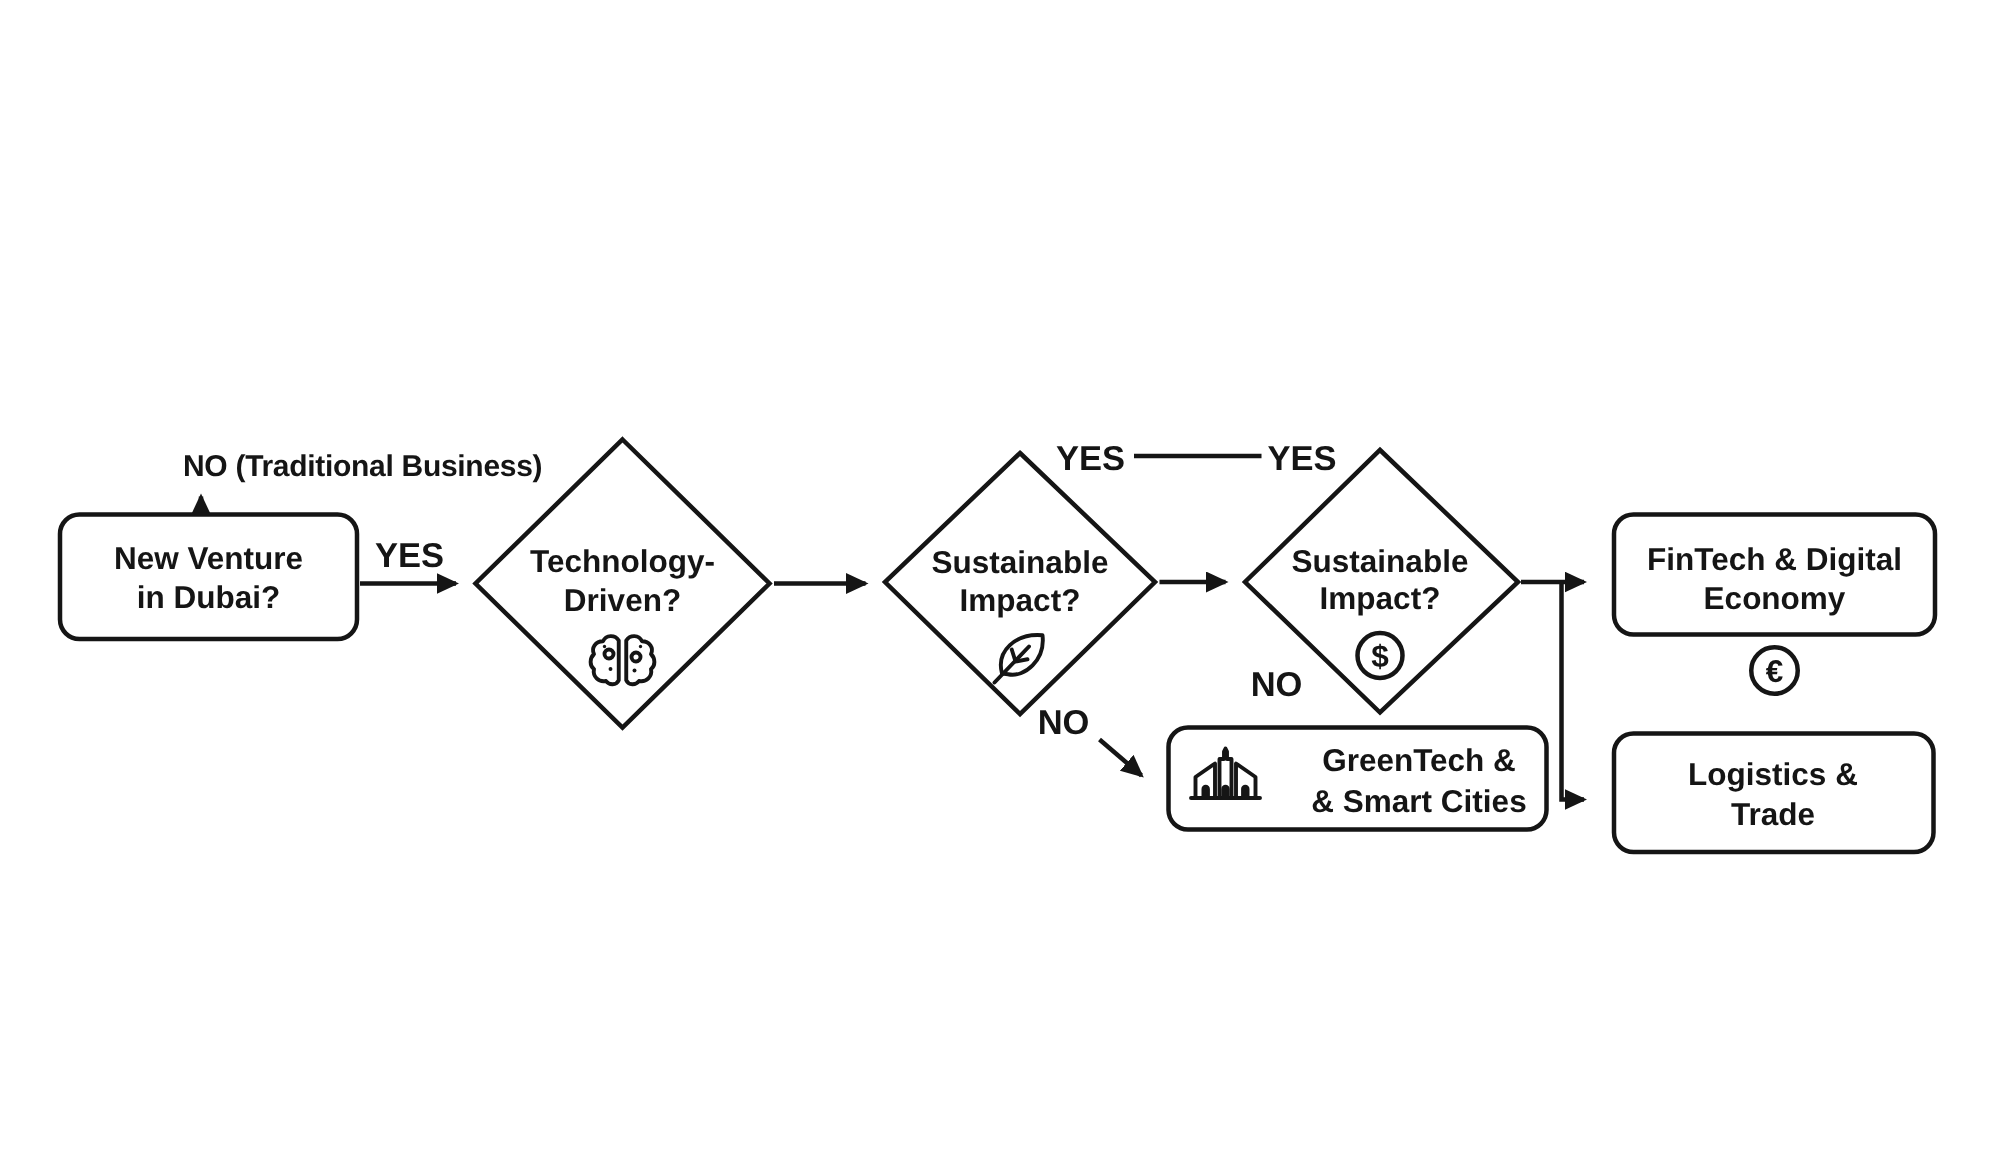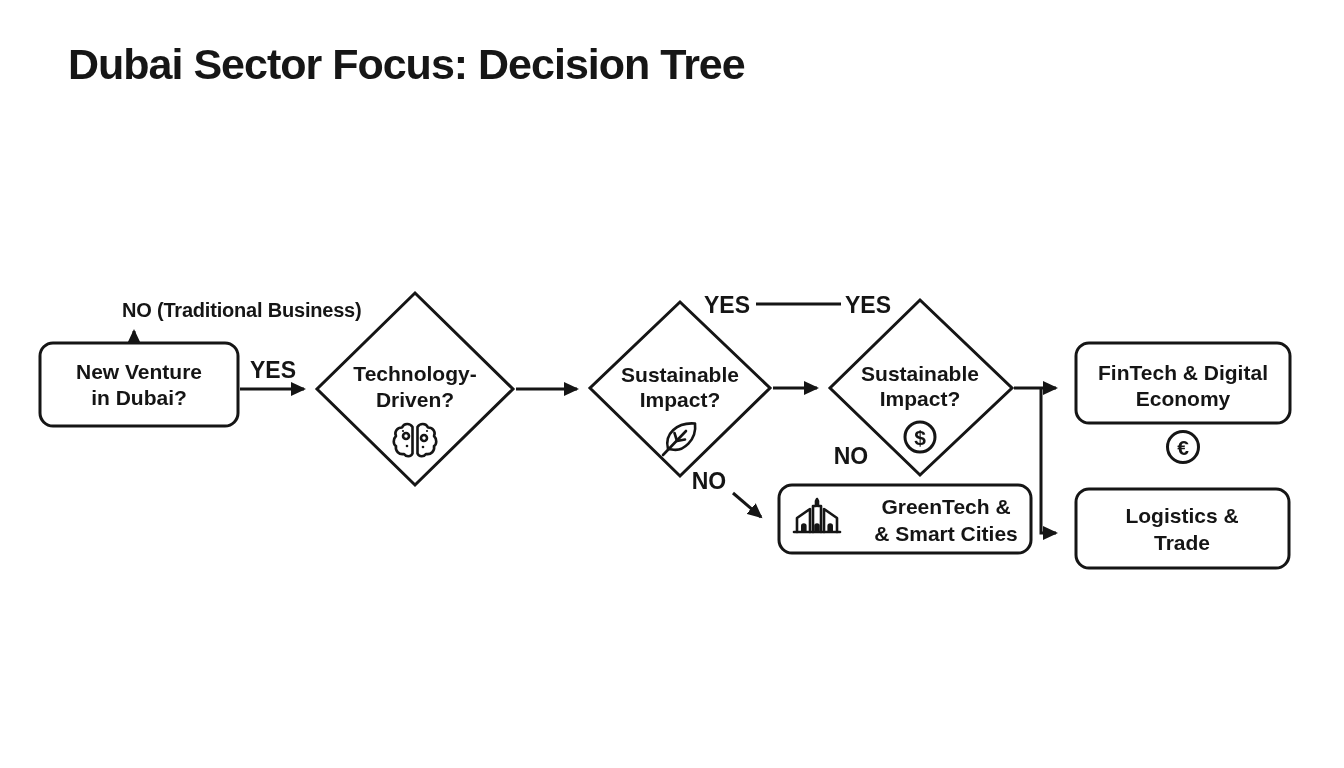--- a/index.html
+++ b/index.html
@@ -34,21 +34,20 @@
     font-family: "Liberation Sans", sans-serif;
     font-size: 21px; font-weight: 700; fill: #151515; text-anchor: middle;
   }
   .icon-stroke { fill: none; stroke: #151515; stroke-width: 2.6; stroke-linecap: round; stroke-linejoin: round; }
   .icon-fill { fill: #151515; stroke: none; }
 </style>
 </head>
 <body>
 
 <div class="stage">
-  <h1 class="title">Dubai Sector Focus: Decision Tree</h1>
 
   <svg width="1344" height="768" viewBox="0 0 1344 768">
     <defs>
       <marker id="arrow" markerUnits="userSpaceOnUse" markerWidth="16" markerHeight="14" refX="13" refY="7" orient="auto">
         <path d="M0,0 L15,7 L0,14 Z" fill="#151515"></path>
       </marker>
     </defs>
 
     <g>
       <line class="edge" x1="134" y1="342" x2="134" y2="331" marker-end="url(#arrow)"></line>

